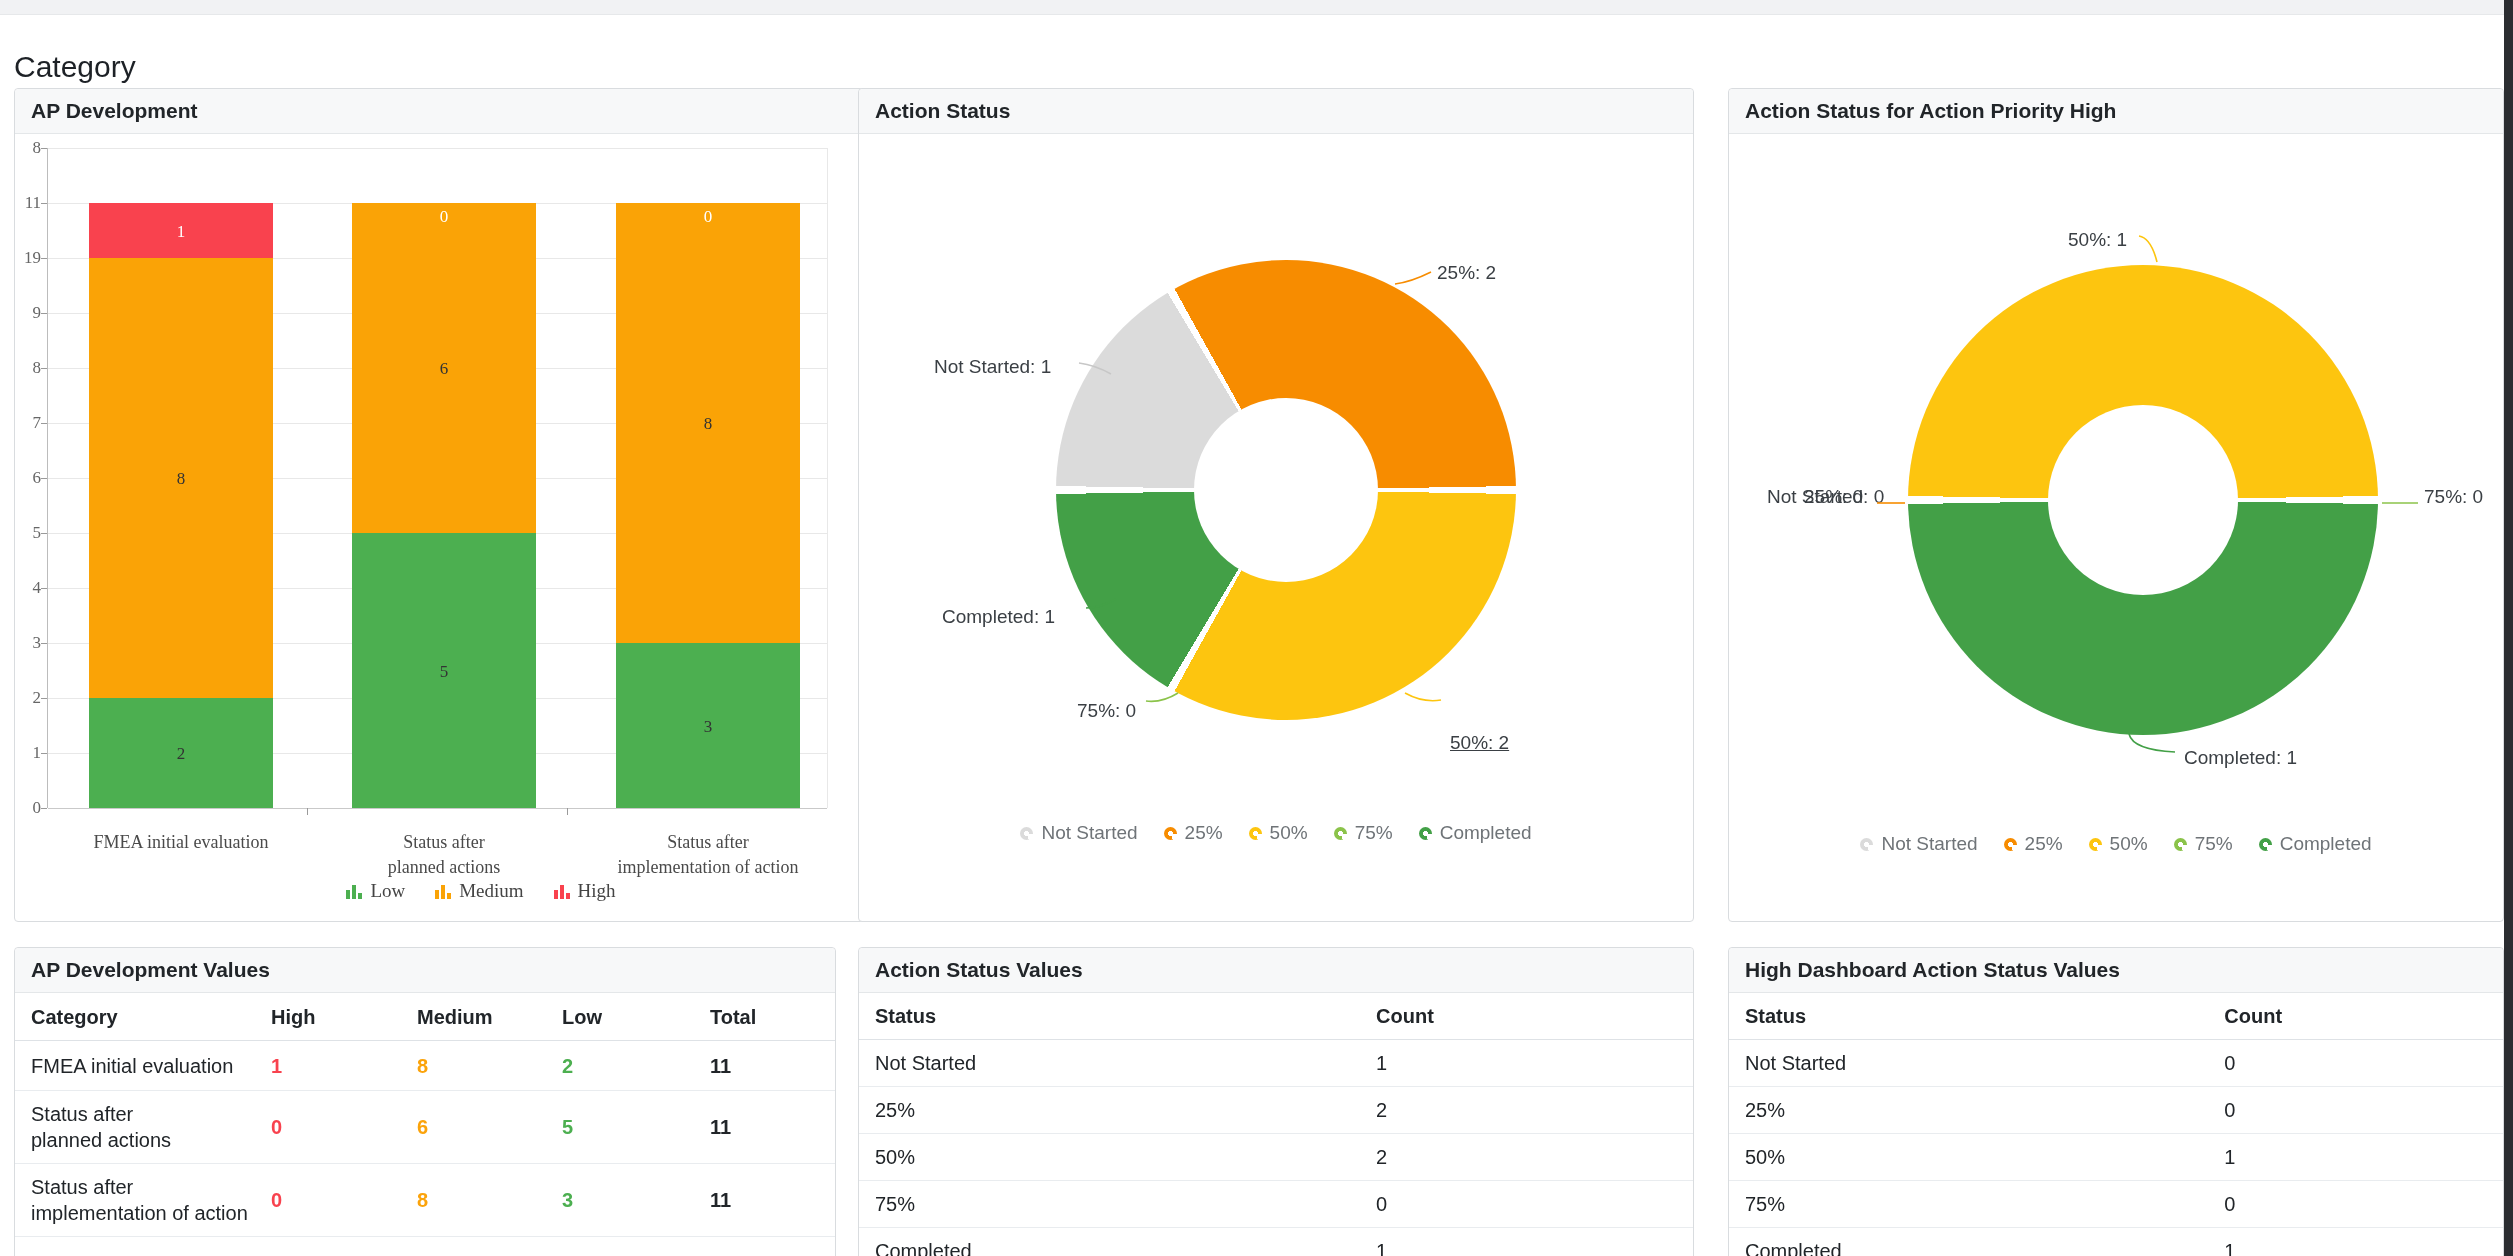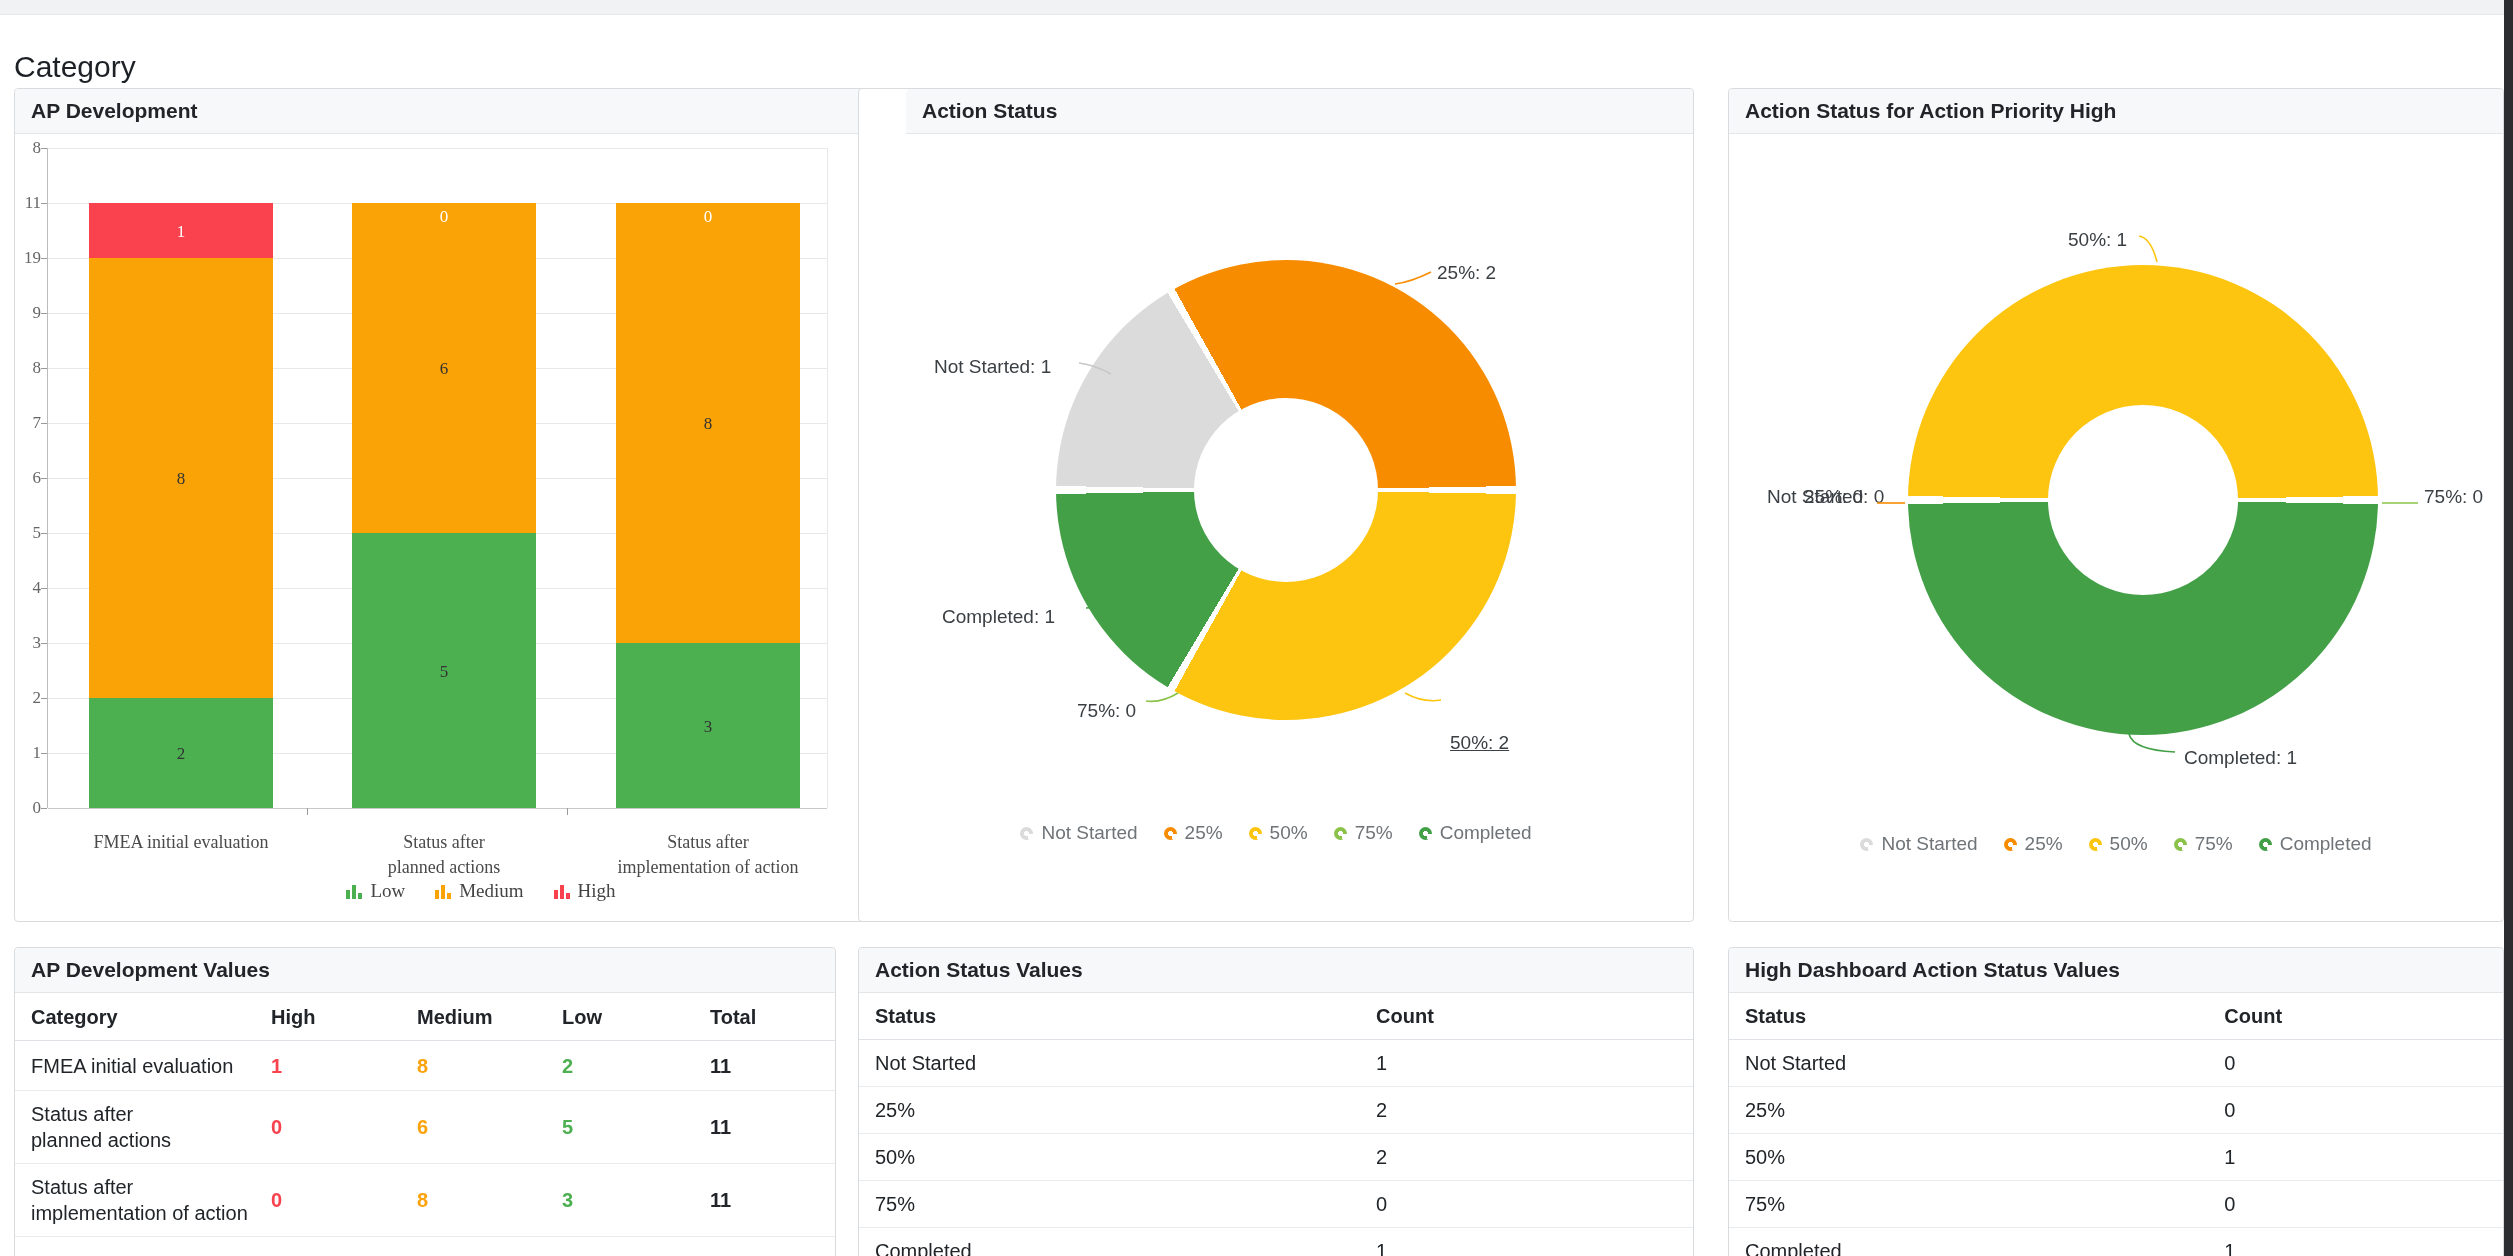--- a/index.html
+++ b/index.html
@@ -149,21 +149,21 @@
             <i style="height: 9px; background: rgb(249, 66, 78);"></i>
             <i style="height: 14px; background: rgb(249, 66, 78);"></i>
             <i style="height: 6px; background: rgb(249, 66, 78);"></i>
           </span>
           <span class="legend-label-serif">High</span>
         </span>
       </div>
     </div>
 </section>
 
-<section class="panel" style="left:858px;top:88px;width:836px;height:834px;padding-left:47px;">
+<section class="panel" style="left:858px;top:88px;width:836px;height:834px;">
   <div class="panel-header">
     <span class="panel-title">Action Status</span>
   </div>
   <div class="panel-body" id="donut1-body">
       <div class="donut-ring" style="left: 197px; top: 126px; width: 460px; height: 460px; background: conic-gradient(from 270deg, rgb(255, 255, 255) 0deg, rgb(255, 255, 255) 1deg, rgb(219, 219, 219) 1deg, rgb(219, 219, 219) 59deg, rgb(255, 255, 255) 59deg, rgb(255, 255, 255) 61deg, rgb(247, 140, 0) 61deg, rgb(247, 140, 0) 179deg, rgb(255, 255, 255) 179deg, rgb(255, 255, 255) 181deg, rgb(253, 197, 15) 181deg, rgb(253, 197, 15) 299deg, rgb(255, 255, 255) 299deg, rgb(255, 255, 255) 301deg, rgb(67, 160, 71) 301deg, rgb(67, 160, 71) 359deg, rgb(255, 255, 255) 359deg, rgb(255, 255, 255) 360deg);"></div>
       <div class="donut-hole" style="left: 335px; top: 264px; width: 184px; height: 184px;"></div>
       <div class="donut-label" style="left: 578px; top: 128px;">25%: 2</div>
       <div class="leader" style="left: 534px; top: 136px; width: 40px; height: 16px;"><svg width="40" height="16" xmlns="http://www.w3.org/2000/svg">
           <path d="M2,14 Q18,12 38,2" stroke="#F78C00" stroke-width="1.6" fill="none"></path>
         </svg></div>

